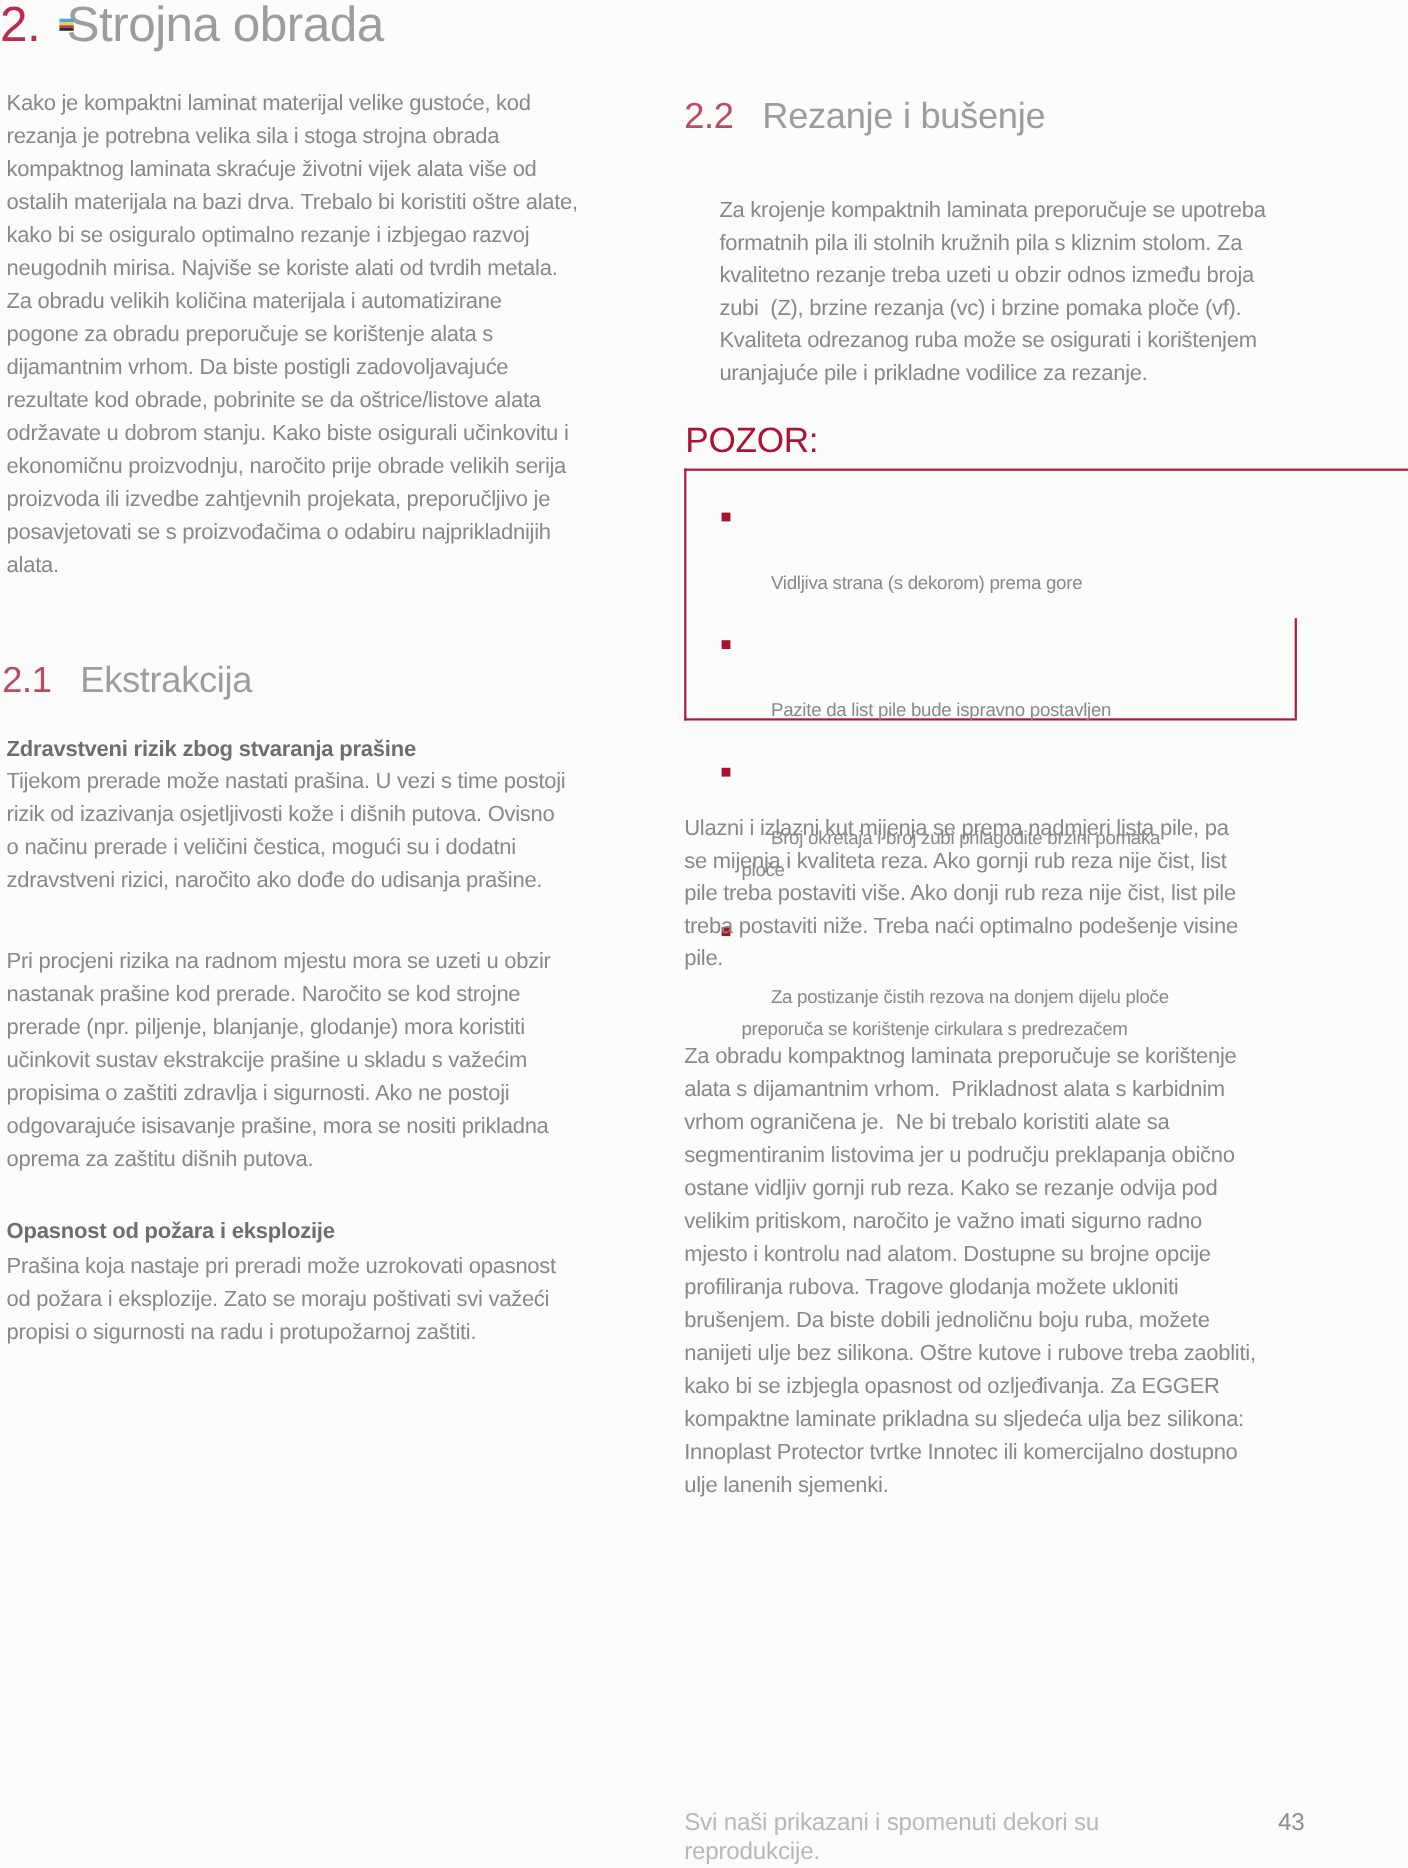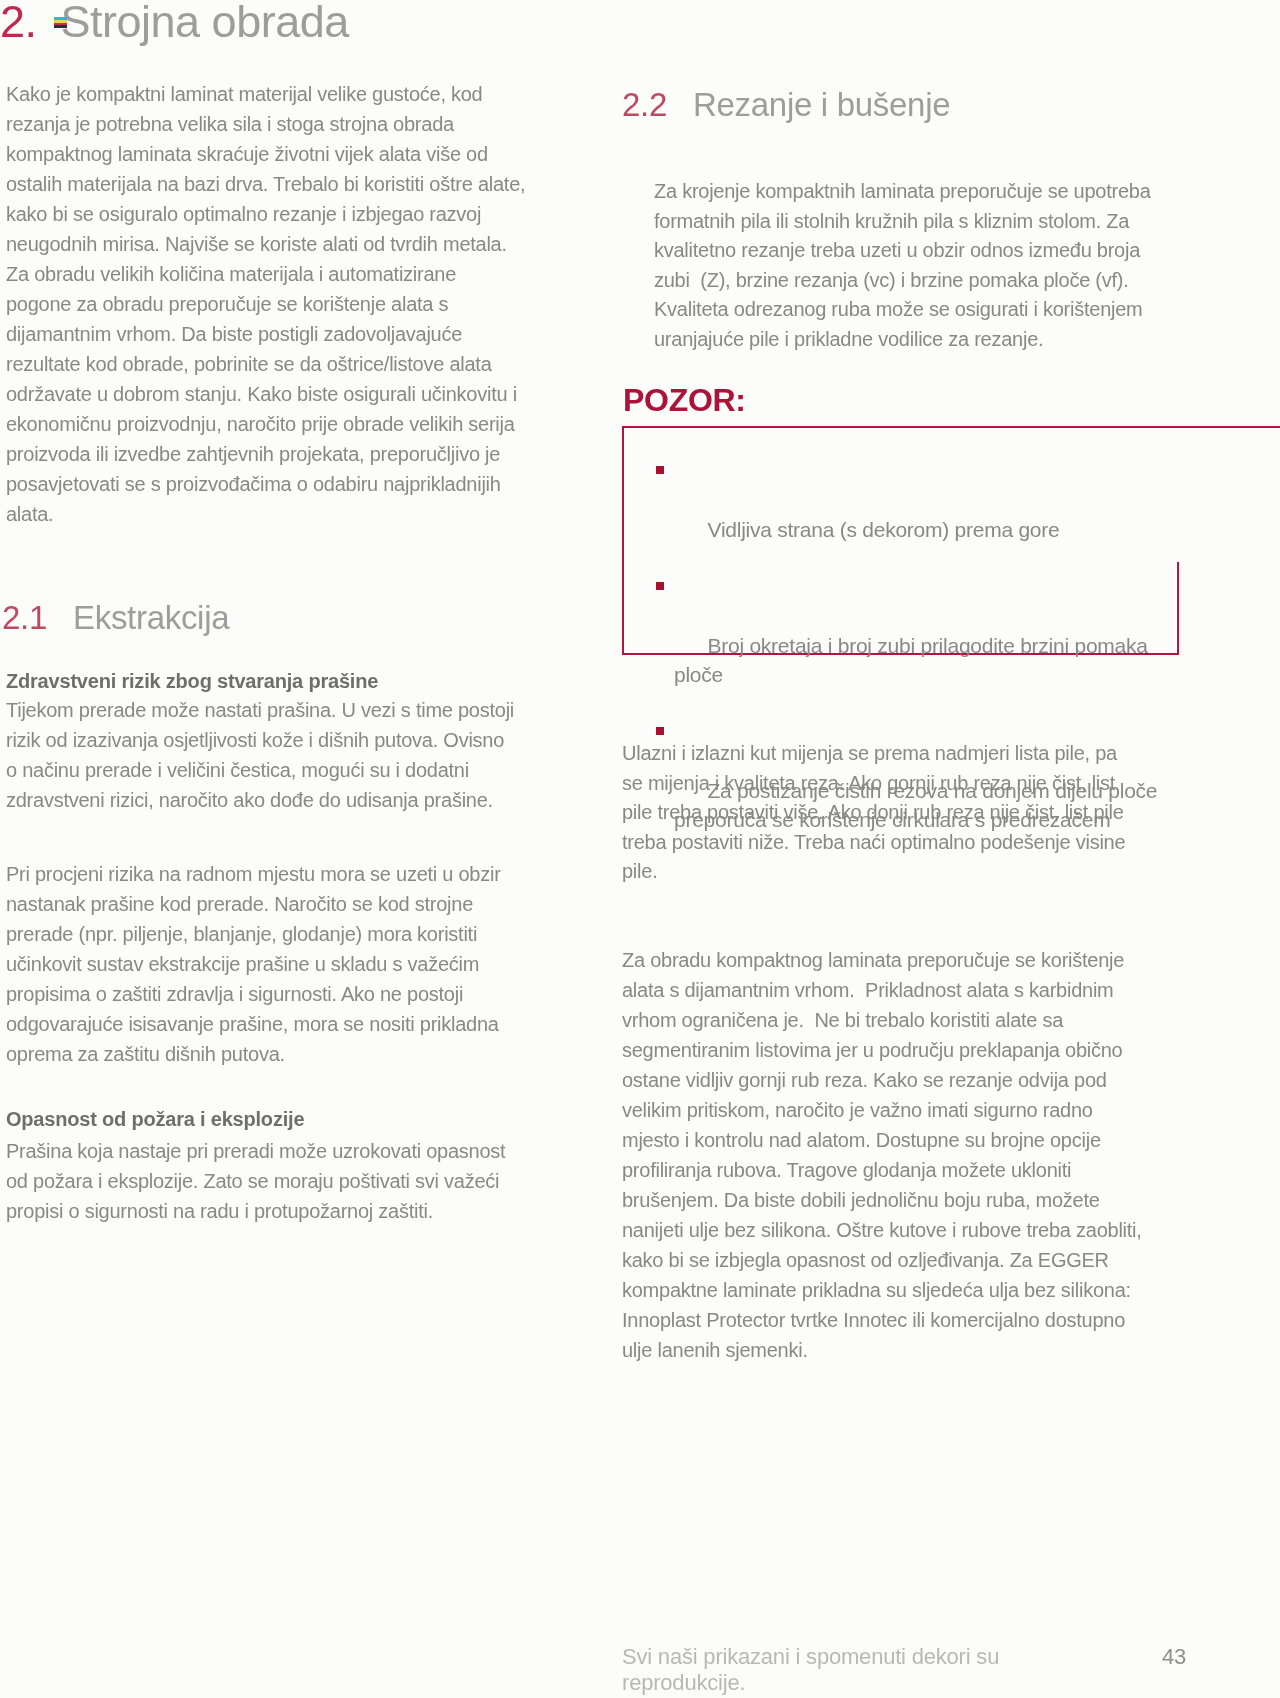--- a/index.html
+++ b/index.html
@@ -32,25 +32,25 @@
 
   
   .cmyk-mark{left:54px;top:17px;width:13px;height:11px;display:flex;flex-direction:column;}
   .cmyk-mark i{display:block;width:100%;flex:1;}
   .cmyk-mark .c1{background:#4aa7d6;}
   .cmyk-mark .c2{background:#e8d44f;}
   .cmyk-mark .c3{background:#d12b54;}
   .cmyk-mark .c4{background:#2f2f2f;}
 
   
-  .pozor-title{font-size:32px;font-weight:bold;color:#ad1238;line-height:40px;letter-spacing:-0.3px;}
+  .pozor-title{font-size:32px;font-weight:normal;color:#ad1238;line-height:40px;letter-spacing:-0.3px;}
   .warn-line{background:#b2163f;}
   .warn-list{list-style:none;margin:0;padding:0;}
   .warn-list li{position:relative;padding-left:52px;
-    font-size:21px;line-height:29px;color:#888888;letter-spacing:-0.25px;white-space:pre;}
+    font-size:17px;line-height:29px;color:#888888;letter-spacing:-0.25px;white-space:pre;}
   .warn-list li .sq{position:absolute;left:34px;top:9px;width:8px;height:8px;background:#a8112f;}
 
   
   .footer{left:622px;top:1644px;width:564px;display:flex;justify-content:flex-end;align-items:baseline;gap:58px;
     font-size:22px;letter-spacing:-0.2px;}
   .footer .note{color:#b8b8b8;}
   .footer .pageno{color:#8f8f8f;}
 </style>
 </head>
 <body>
@@ -129,20 +129,24 @@
   <div class="abs warn-line" style="left:622px;top:653px;width:557px;height:2px;"></div>
   <div class="abs warn-line" style="left:1177px;top:562px;width:2px;height:91px;"></div>
 
   <ul class="abs warn-list" style="left:622px;top:457px;width:553px;">
     <li>
       <span class="sq"></span>
       <span>Vidljiva strana (s dekorom) prema gore</span>
     </li>
     <li>
       <span class="sq"></span>
+      <span>Pazite da list pile bude ispravno postavljen</span>
+    </li>
+    <li>
+      <span class="sq"></span>
       <span>Broj okretaja i broj zubi prilagodite brzini pomaka
 ploče</span>
     </li>
     <li>
       <span class="sq"></span>
       <span>Za postizanje čistih rezova na donjem dijelu ploče
 preporuča se korištenje cirkulara s predrezačem</span>
     </li>
   </ul>
 

